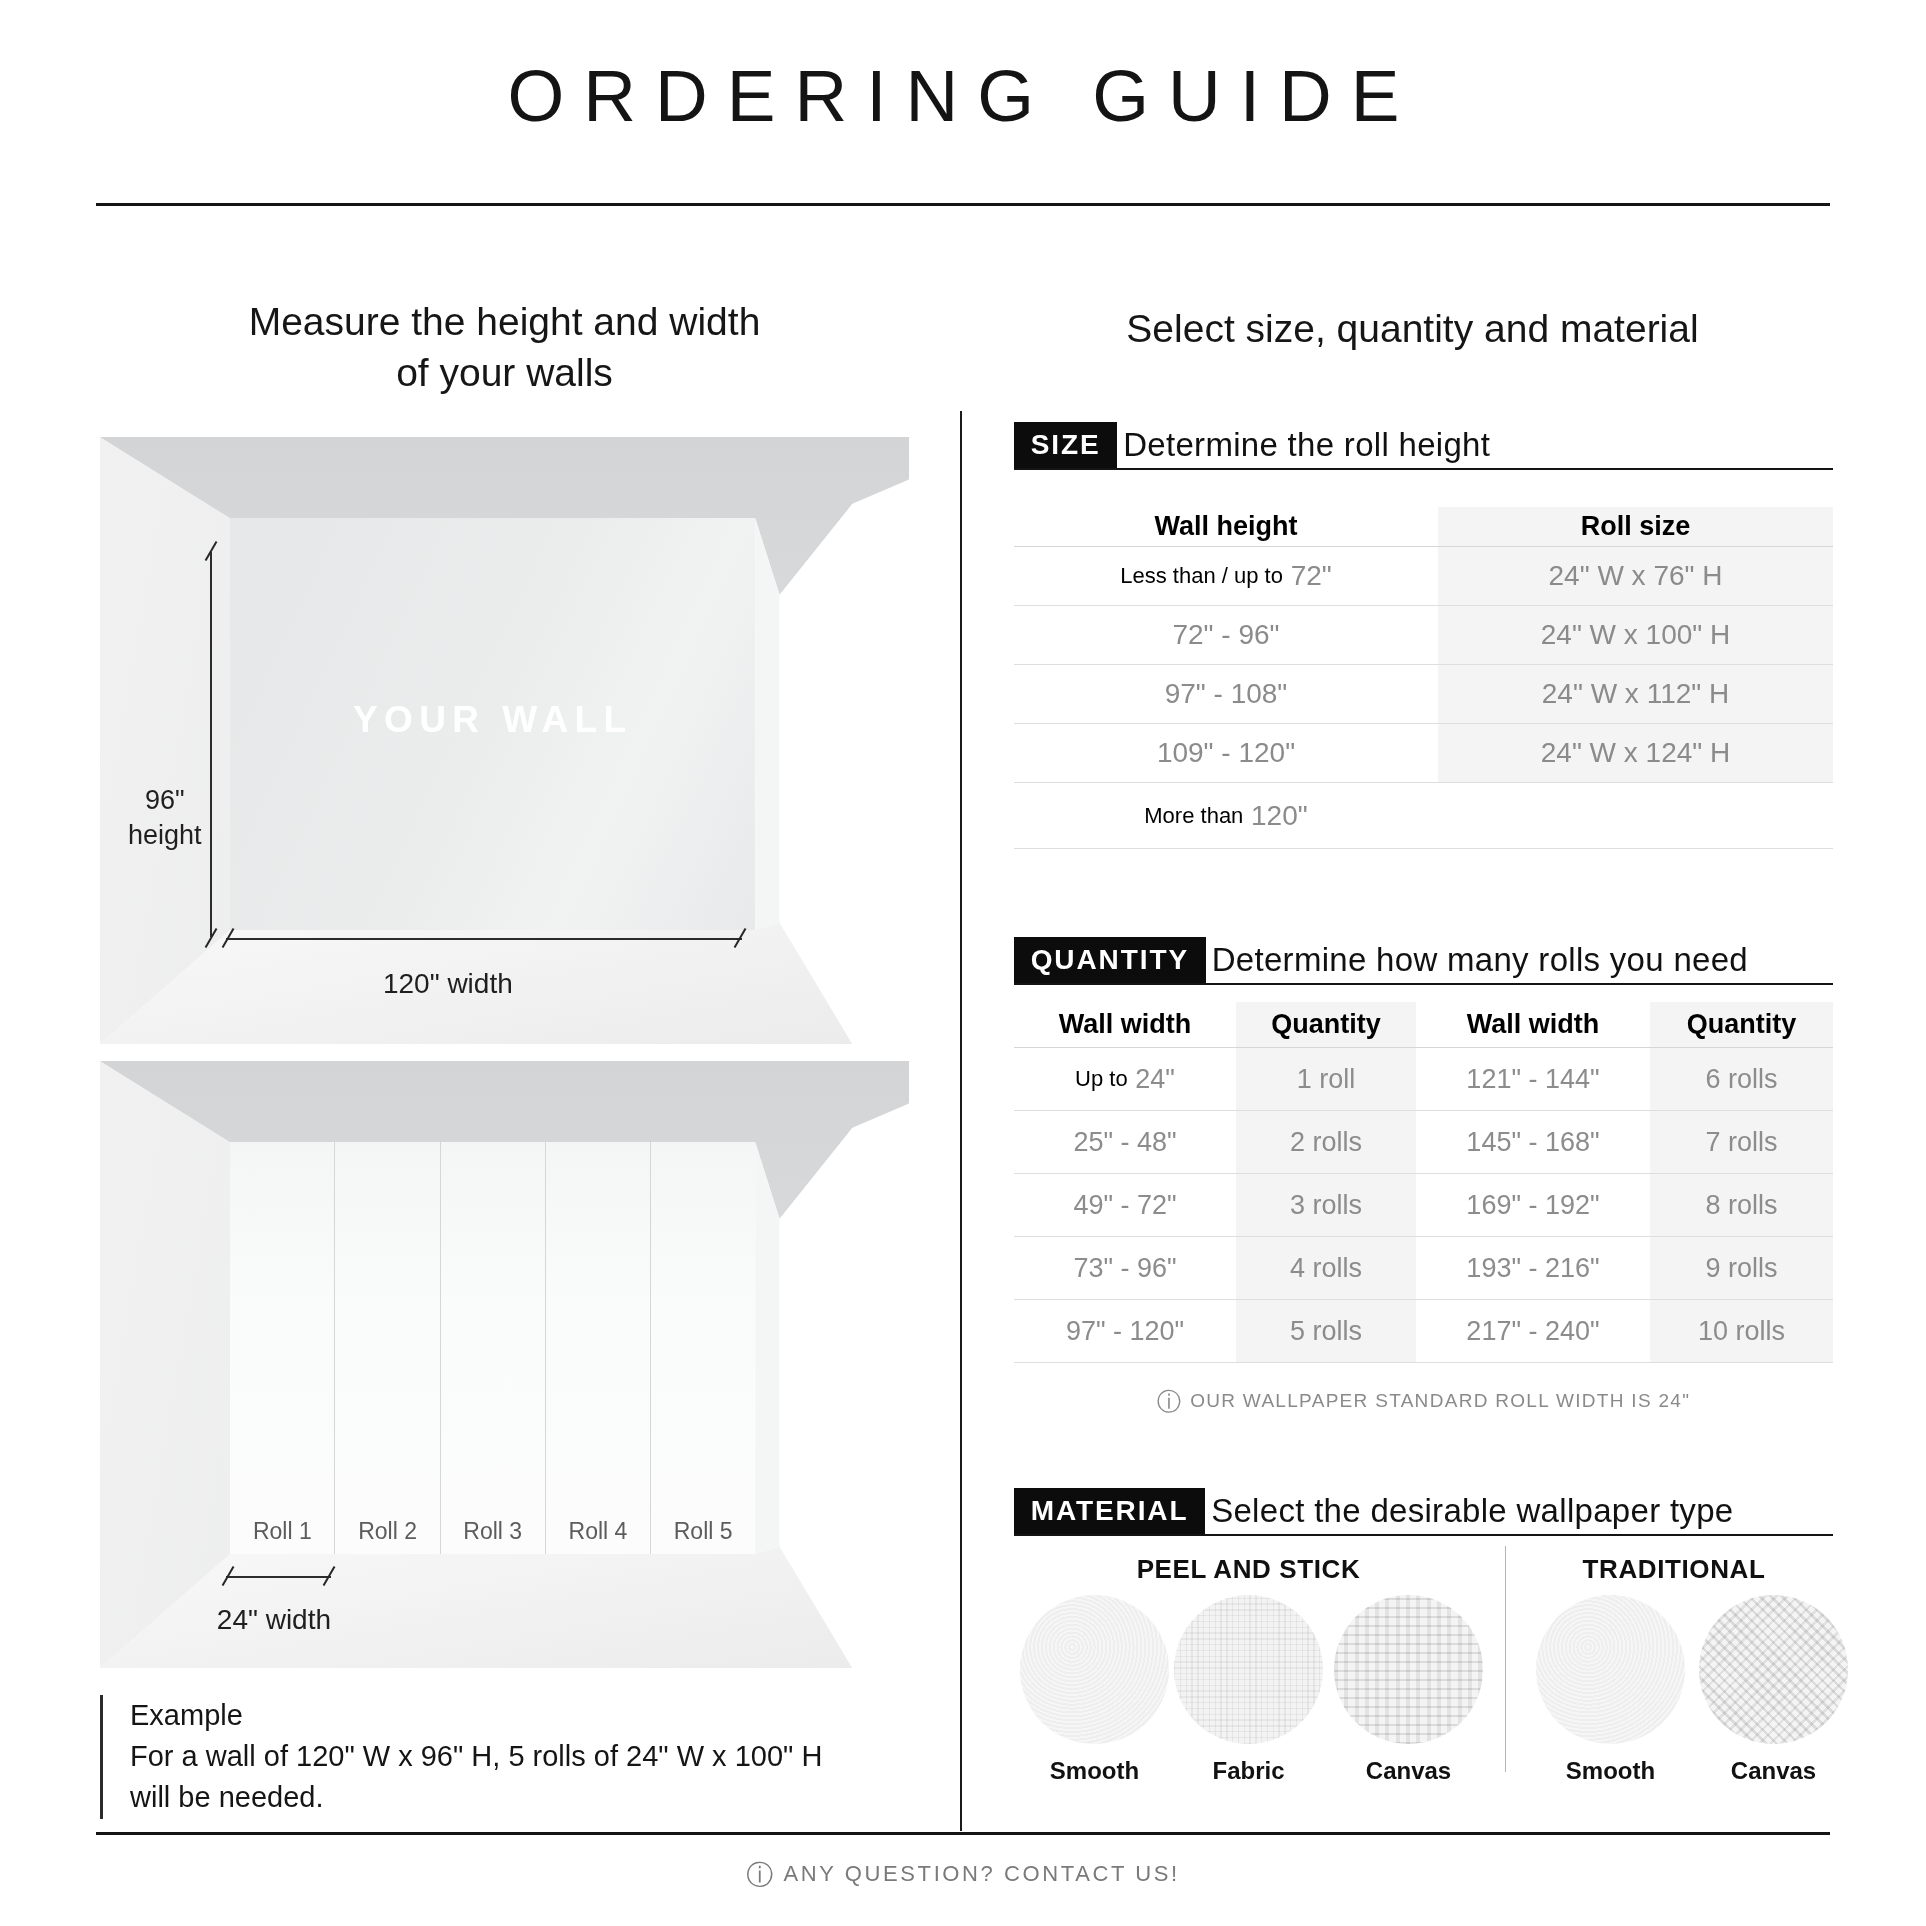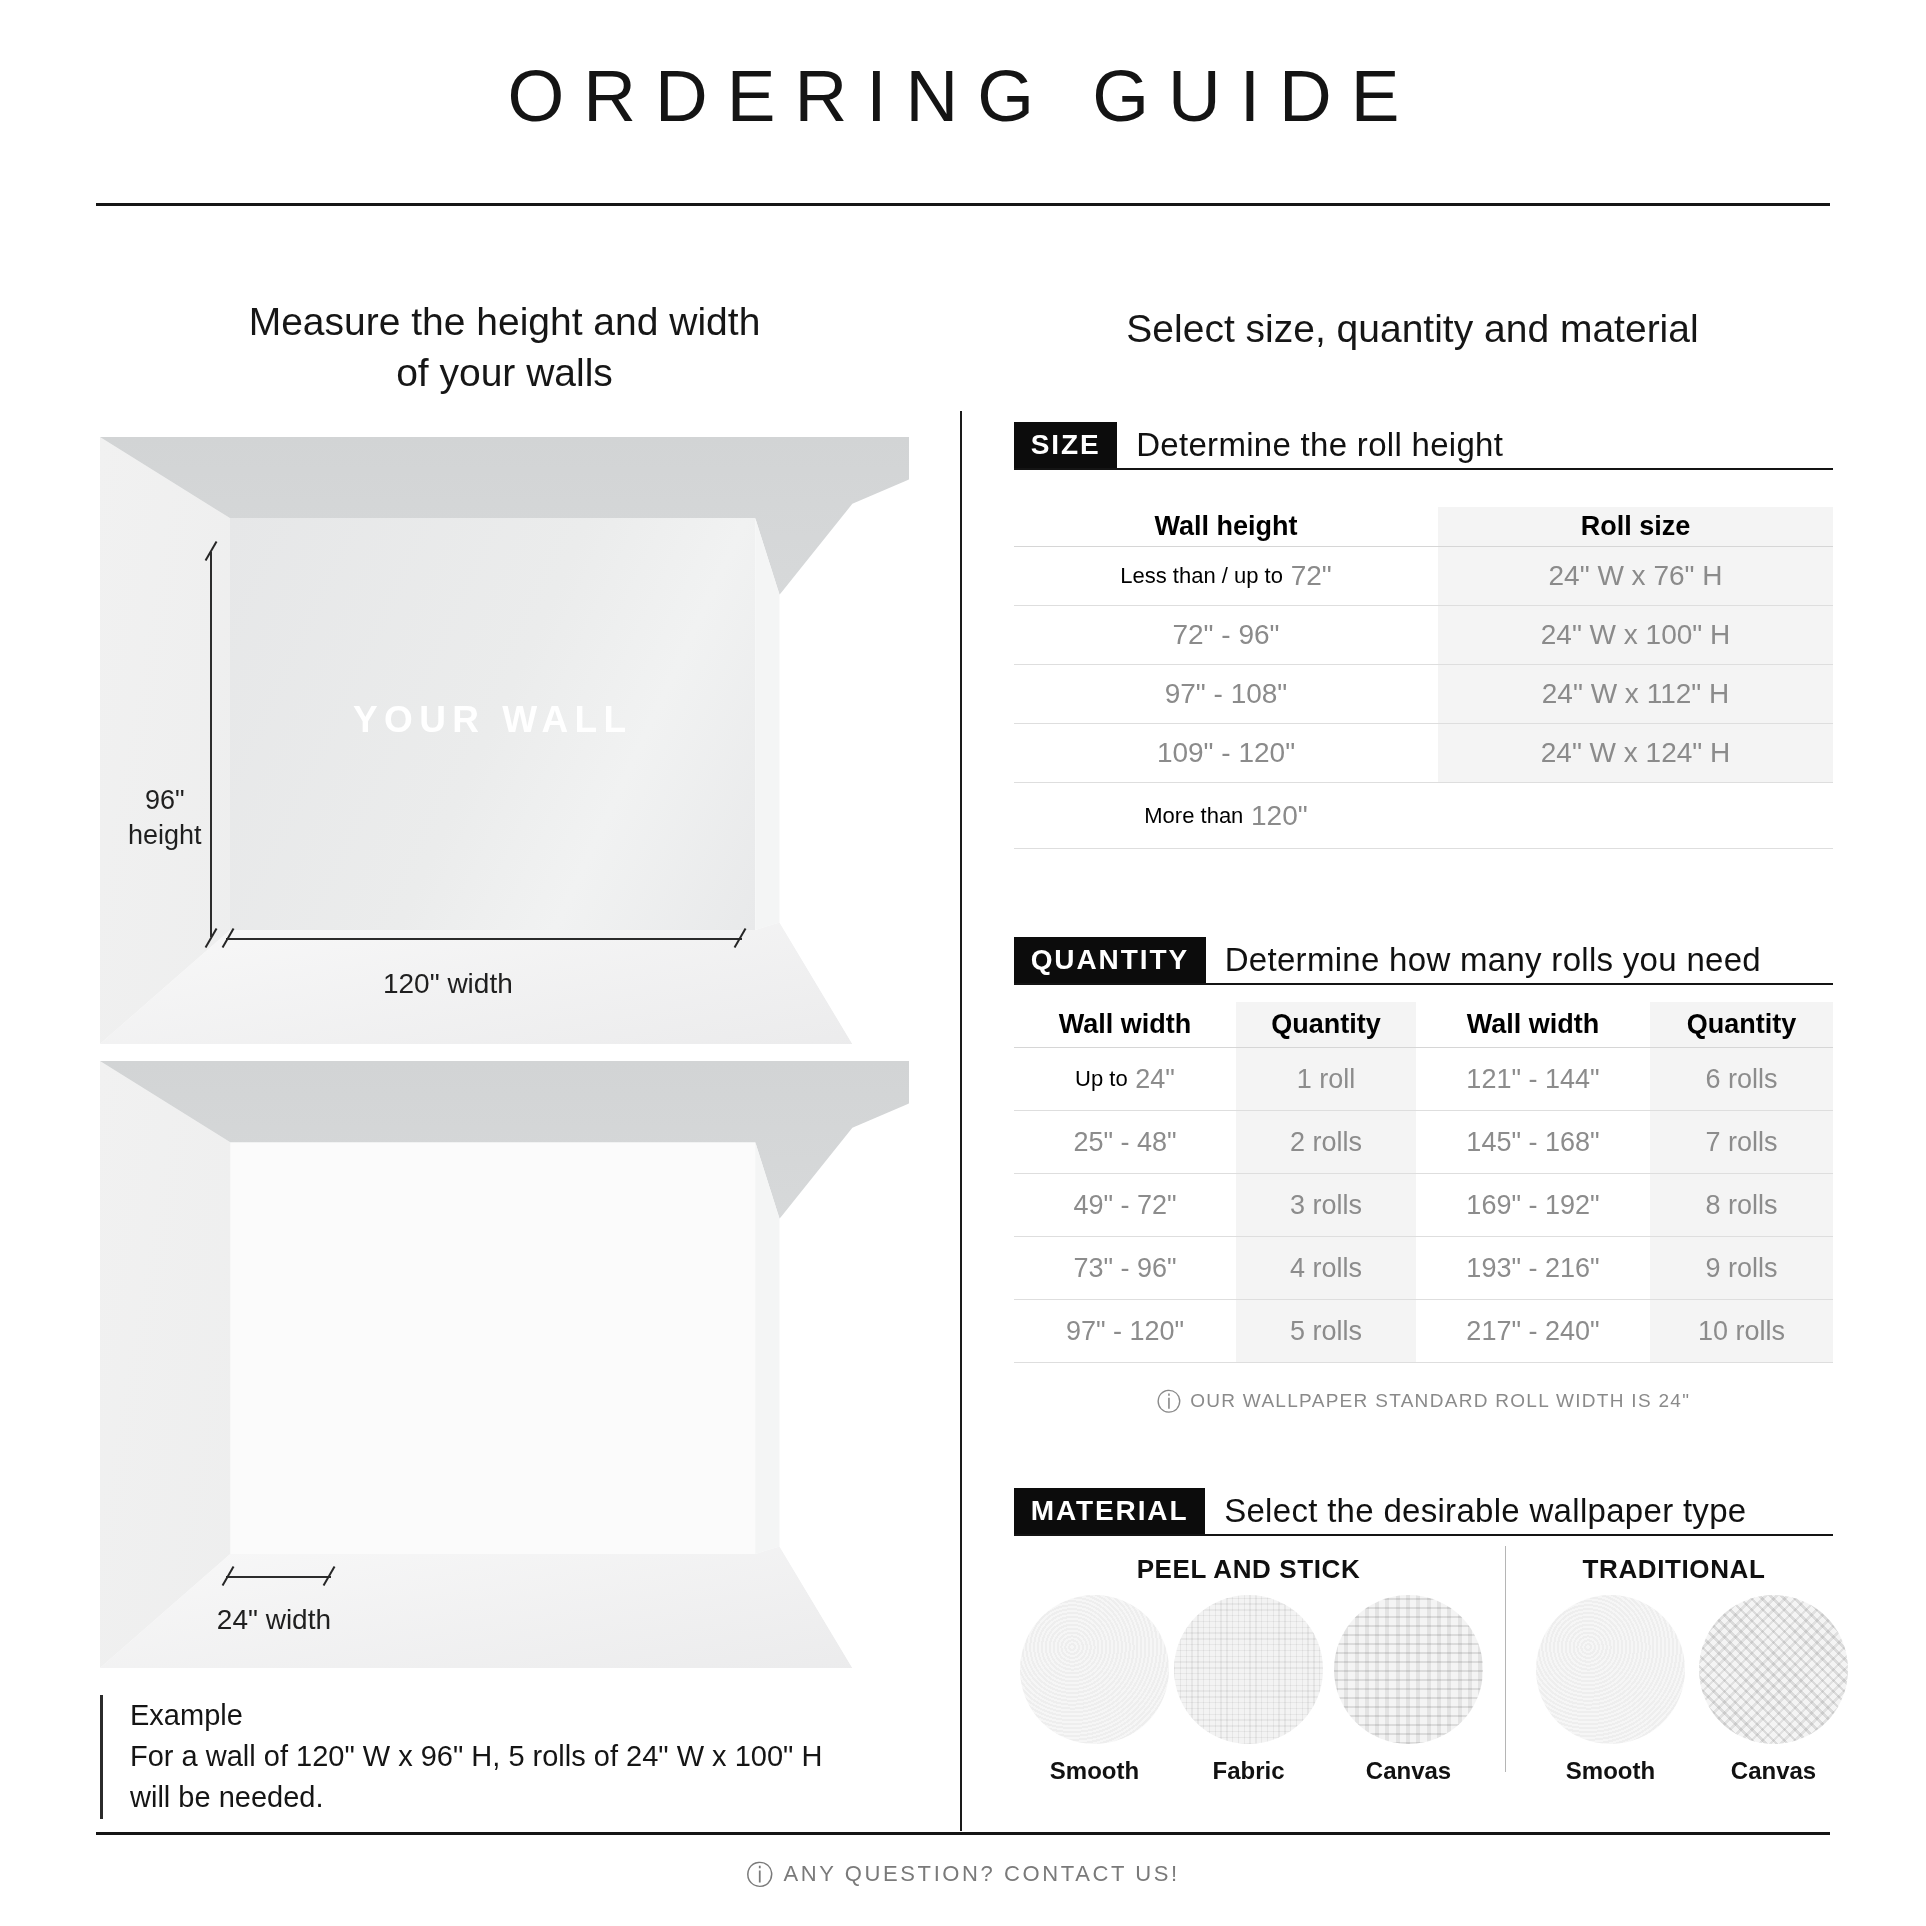--- a/index.html
+++ b/index.html
@@ -69,21 +69,21 @@
   .vdim-label{left:1.5%;top:57%;width:13%;text-align:center;font-size:27px;
     line-height:1.3;color:#1f1f1f;}
   .hdim-label{left:28%;top:87.5%;width:30%;text-align:center;font-size:28px;color:#1f1f1f;}
   .hdim-label-s{left:8%;top:89.5%;width:27%;text-align:center;font-size:28px;color:#1f1f1f;}
 
   
   .example{left:100px;top:1695px;width:815px;border-left:3.2px solid #2b2b2b;
     padding-left:27px;font-size:29px;line-height:1.42;color:#151515;}
 
   
-  .sec-header{display:flex;align-items:center;gap:19px;left:1014px;}
+  .sec-header{display:flex;align-items:center;gap:6px;left:1014px;}
   .badge{display:inline-flex;align-items:center;height:46px;padding:0 16.7px;
     background:#0c0c0c;color:#ffffff;font-size:28px;font-weight:700;letter-spacing:1.9px;}
   .sec-heading{font-size:33px;color:#111111;letter-spacing:0.3px;}
   .sec-rule{left:1014px;width:819px;height:1.9px;background:#141414;}
 
   
   .tbl{left:1014px;width:819px;}
   .t-row{display:flex;align-items:stretch;border-bottom:1.3px solid #dedede;}
   .t-row:first-child{border-bottom:1.3px solid #d6d6d6;}
   .cell{display:flex;align-items:center;justify-content:center;text-align:center;}
@@ -173,20 +173,37 @@
   </div>
   <div class="abs hdim-label">120" width</div>
 </div>
 
 <div class="abs room room2">
   <div class="layer r-leftwall"></div>
   <div class="layer r-ceiling"></div>
   <div class="layer r-floor"></div>
   <div class="layer r-pillar"></div>
   <div class="layer r-window"></div>
+  <div class="rolls">
+    <div class="roll">
+        <span class="roll-label">Roll 1</span>
+      </div>
+    <div class="roll">
+        <span class="roll-label">Roll 2</span>
+      </div>
+    <div class="roll">
+        <span class="roll-label">Roll 3</span>
+      </div>
+    <div class="roll">
+        <span class="roll-label">Roll 4</span>
+      </div>
+    <div class="roll">
+        <span class="roll-label">Roll 5</span>
+      </div>
+  </div>
   <div class="abs dim-line hdim hdim-s">
     <span class="tick t-left"></span>
     <span class="tick t-right"></span>
   </div>
   <div class="abs hdim-label-s">24" width</div>
 </div>
 
 <div class="abs example">
   <div>Example</div>
   <div>For a wall of 120" W x 96" H, 5 rolls of 24" W x 100" H</div>

